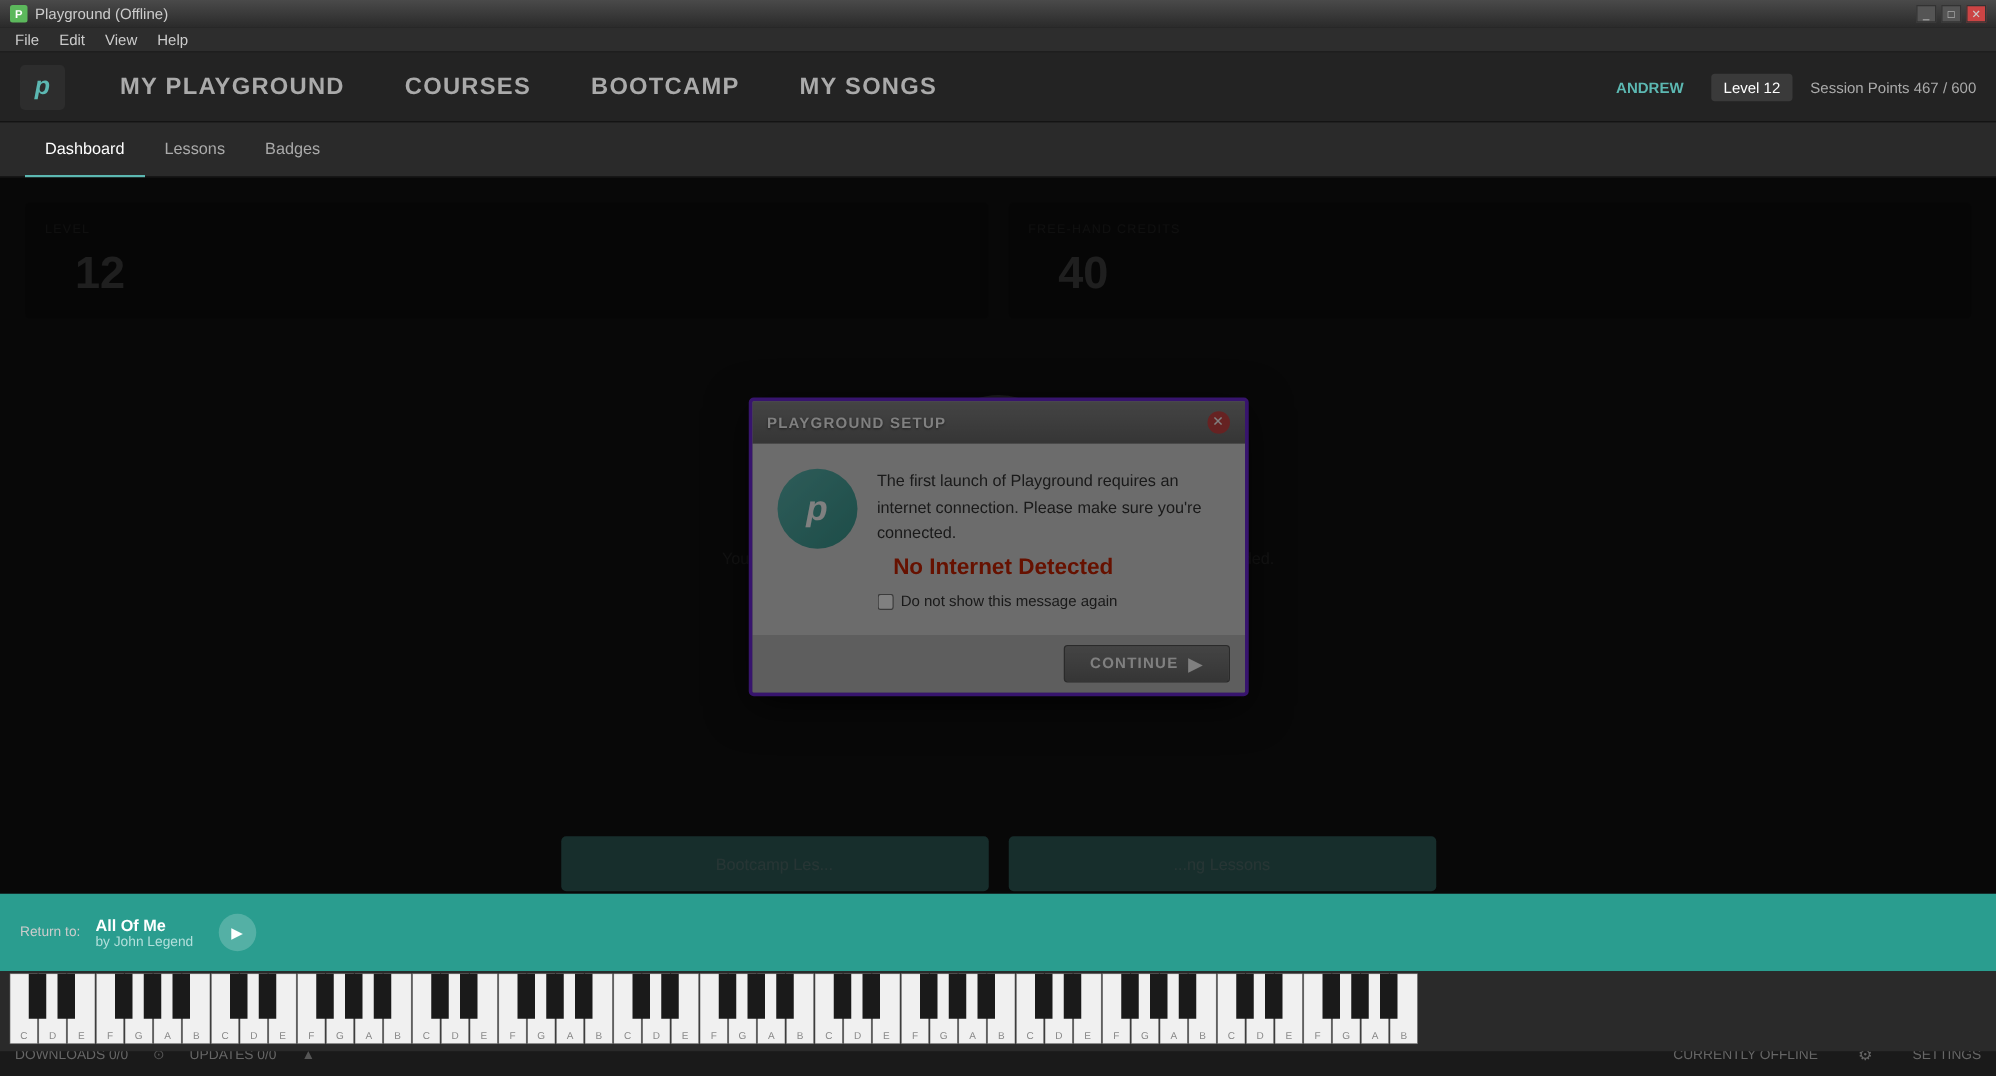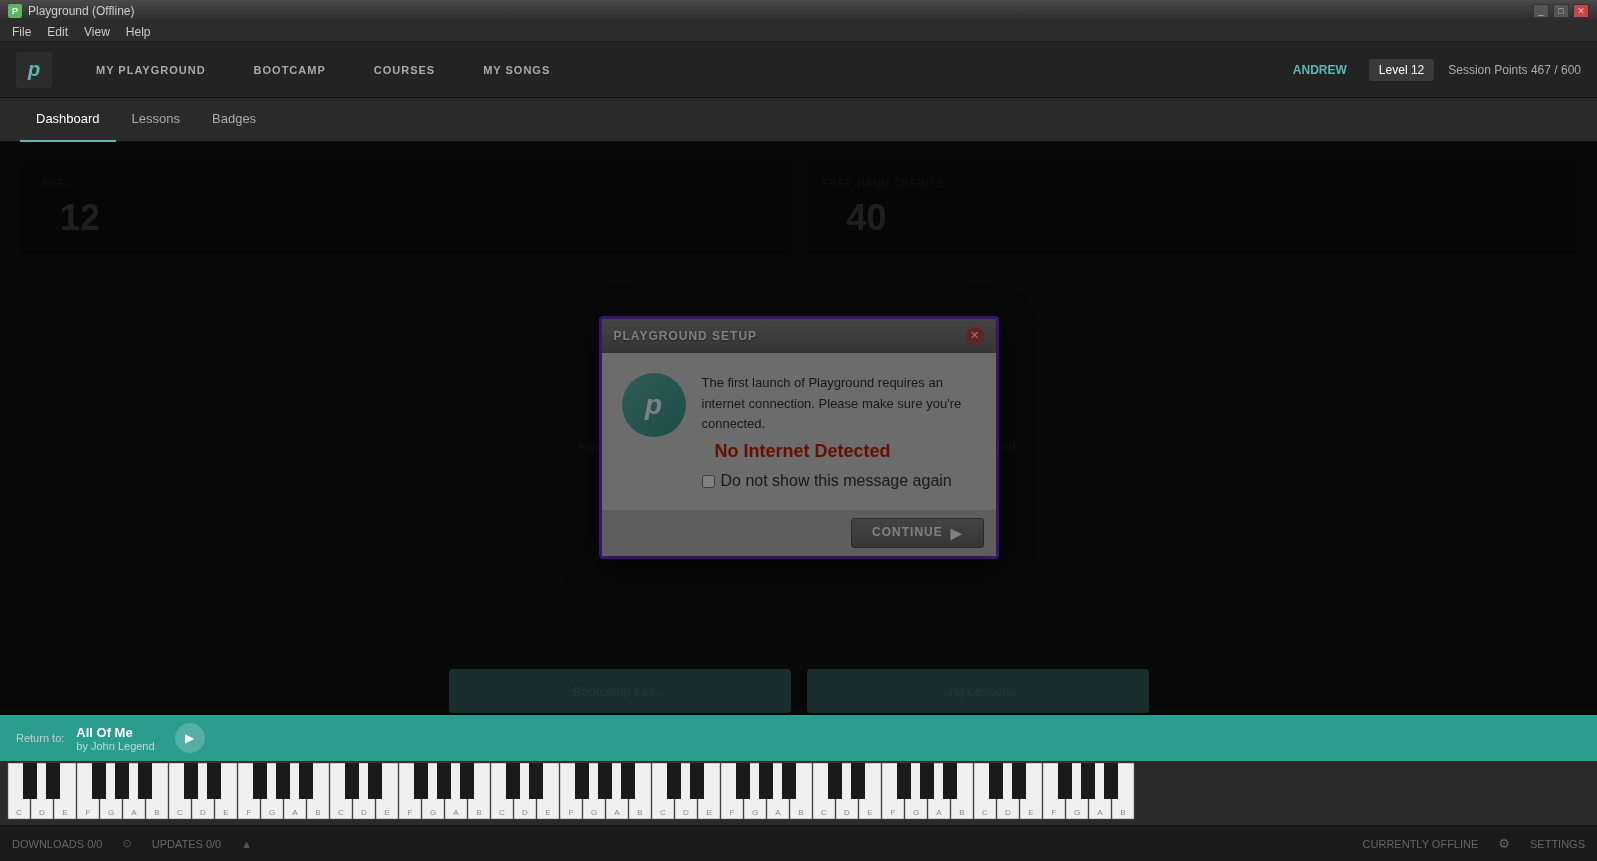--- a/index.html
+++ b/index.html
@@ -74,21 +74,21 @@
       height: 36px;
       background: #2d2d2d;
       border-radius: 4px;
       display: flex; align-items: center; justify-content: center;
       margin-right: 20px;
       font-size: 18px; color: #5cb8b2; font-weight: bold;
     }
     .nav-links { display: flex; gap: 0; flex: 1; }
     .nav-link {
       color: #aaa;
-      font-size: 11px;
+      font-size: 19px;
       font-weight: bold;
       letter-spacing: 1px;
       padding: 0 24px;
       height: 56px;
       display: flex; align-items: center;
       cursor: pointer;
       text-transform: uppercase;
     }
     .nav-right {
       display: flex; align-items: center; gap: 14px; color: #ccc; font-size: 12px;
@@ -145,21 +145,21 @@
     .dash-card {
       background: #2a2a2a;
       border-radius: 4px;
       padding: 16px;
       color: #888;
       font-size: 11px;
     }
     .dash-card-label { font-size: 10px; color: #666; letter-spacing: 1px; margin-bottom: 8px; }
     .dash-card-value { font-size: 36px; color: #ccc; font-weight: bold; margin-left: 24px; }
     .piano-song-bar {
-      height: 46px;
+      height: 62px;
       background: #2a9d8f;
       display: flex;
       align-items: center;
       padding: 0 16px;
       gap: 12px;
     }
     .piano-song-return { color: #ccc; font-size: 11px; }
     .piano-song-title { color: #fff; font-size: 13px; font-weight: bold; }
     .piano-song-artist { color: #b2dfdb; font-size: 11px; }
     .piano-play-btn {
@@ -178,21 +178,21 @@
       height: 36px;
       background: #1a1a1a;
       border-top: 1px solid #111;
       display: flex;
       align-items: center;
       padding: 0 12px;
       color: #666;
       font-size: 11px;
       gap: 20px;
     }
-    .status-right { margin-left: auto; display: flex; gap: 20px; align-items: center; }
+    .status-right { margin-left: auto; display: flex; gap: 32px; align-items: center; }
 
     
     .dialog-overlay {
       position: absolute;
       top: 0; left: 0; right: 0; bottom: 0;
       background: rgba(0,0,0,0.5);
       z-index: 100;
       display: flex;
       align-items: center;
       justify-content: center;
@@ -253,21 +253,21 @@
     }
     .dialog-text { color: #333; font-size: 13px; line-height: 1.6; }
     .dialog-error { color: #cc2200; font-size: 18px; font-weight: bold; margin-top: 6px; padding-left: 13px; }
     .dialog-checkbox-area {
       display: flex;
       align-items: center;
       gap: 6px;
       margin-top: 10px;
     }
     .dialog-checkbox { width: 13px; height: 13px; cursor: pointer; }
-    .dialog-checkbox-label { color: #333; font-size: 16px; text-align: center; }
+    .dialog-checkbox-label { color: #333; font-size: 12px; text-align: center; }
     .dialog-footer {
       background: #bbb;
       padding: 8px 12px;
       display: flex;
       justify-content: flex-end;
     }
     .dialog-continue-btn {
       background: linear-gradient(to bottom, #888, #6a6a6a);
       border: 1px solid #555;
       border-radius: 3px;
@@ -300,22 +300,22 @@
   <span class="menu-item">View</span>
   <span class="menu-item">Help</span>
 </div>
 
 <div class="nav-bar">
   <div class="nav-logo">
     <span style="color:#5cb8b2; font-weight:bold; font-size:20px; font-style:italic;">p</span>
   </div>
   <div class="nav-links">
     <div class="nav-link">MY PLAYGROUND</div>
+    <div class="nav-link">COURSES</div>
     <div class="nav-link">BOOTCAMP</div>
-    <div class="nav-link">COURSES</div>
     <div class="nav-link">MY SONGS</div>
   </div>
   <div class="nav-right">
     <span class="nav-username">ANDREW</span>
     <span class="nav-level">Level 12</span>
     <span class="nav-session">Session Points 467 / 600</span>
   </div>
 </div>
 
 <div class="sub-nav">

